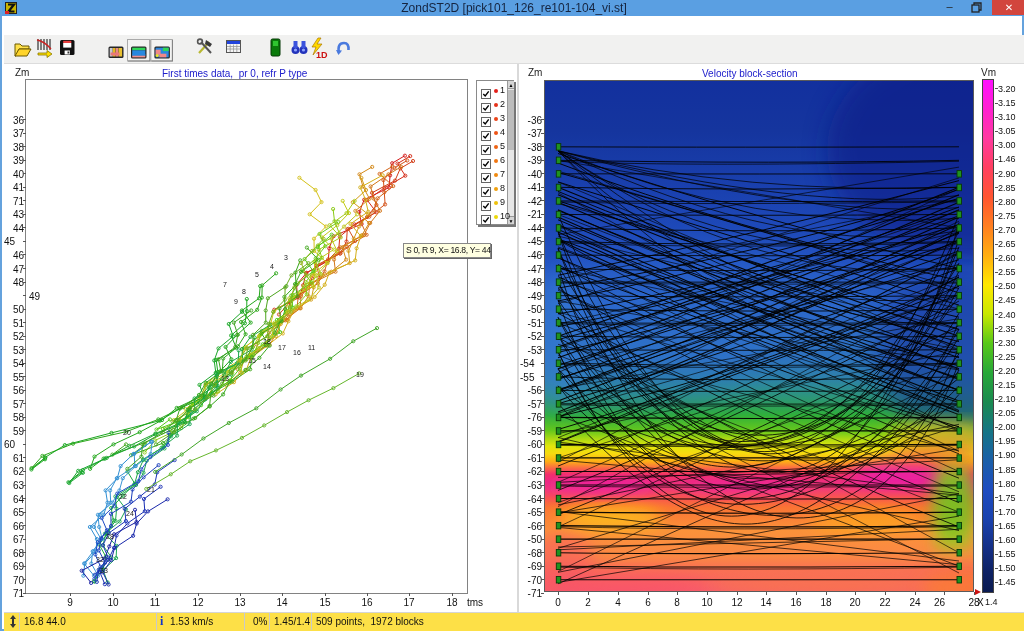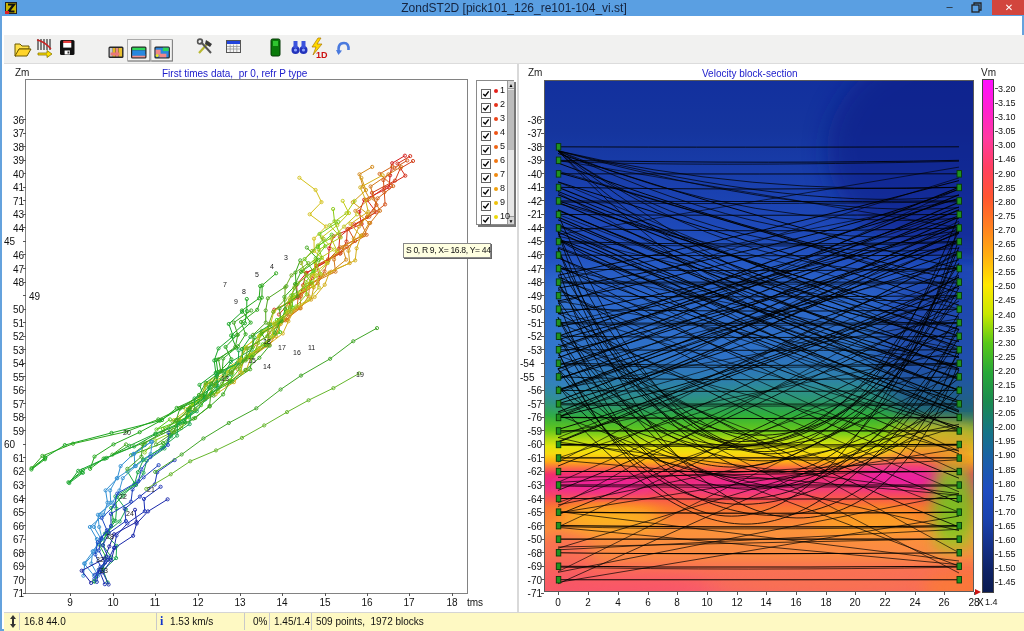--- a/index.html
+++ b/index.html
@@ -14,21 +14,21 @@
 .tick { position:absolute; background:#555; }
 .cbl { position:absolute; font-size:9px; color:#111; }
 .ptitle { position:absolute; top:68px; font-size:10px; color:#2020cc; white-space:nowrap; }
 .zm { position:absolute; font-size:10px; color:#222; }
 #legend { position:absolute; left:474px; top:80px; width:38px; height:145px; background:#fff; border:1px solid #8a8a8a; box-shadow:2px 2px 0 #777; }
 .cb { position:absolute; left:1px; top:1px; width:10px; height:10px; }
 .dot { position:absolute; left:14px; top:5px; width:4px; height:4px; border-radius:50%; }
 .lnum { position:absolute; left:20px; top:1px; font-size:9px; color:#111; }
 #lscroll { position:absolute; left:505px; top:81px; width:7px; height:143px; background:#e6e6e6; border-left:1px solid #999; }
 #tooltip { position:absolute; left:401px; top:243px; width:88px; height:15px; background:#ffffe1; border:1px solid #888; box-shadow:1px 1px 0 #666; font-size:8.6px; letter-spacing:-0.35px; color:#111; line-height:13px; padding-left:2px; white-space:nowrap; z-index:4; }
-#status { position:absolute; left:2px; top:612px; width:1020px; height:20px; background:#fef9c3; border-top:1px solid #d5d5d5; font-size:10px; color:#111; }
+#status { position:absolute; left:2px; top:612px; width:1020px; height:20px; background:#fde047; border-top:1px solid #d5d5d5; font-size:10px; color:#111; }
 #status .sec { position:absolute; top:0; height:17px; border-left:1px solid #c9c9c9; }
 #status .txt { position:absolute; top:3px; }
 </style></head>
 <body>
 <div id="win">
 <div id="title">
   <svg style="position:absolute;left:3px;top:2px" width="12" height="12" viewBox="0 0 12 12">
         <rect x="0" y="0" width="12" height="12" fill="#222"></rect>
         <rect x="1" y="1" width="10" height="10" fill="#c8b400"></rect>
         <path d="M3 2.5 H9 L3.5 9.5 H9.5" stroke="#111" stroke-width="2.2" fill="none"></path>
@@ -920,21 +920,21 @@
 <div class="al" style="left:784px;top:597px;width:20px;text-align:center">16</div>
 <div class="tick" style="left:794px;top:592px;width:1px;height:3px"></div>
 <div class="al" style="left:814px;top:597px;width:20px;text-align:center">18</div>
 <div class="tick" style="left:824px;top:592px;width:1px;height:3px"></div>
 <div class="al" style="left:843px;top:597px;width:20px;text-align:center">20</div>
 <div class="tick" style="left:853px;top:592px;width:1px;height:3px"></div>
 <div class="al" style="left:873px;top:597px;width:20px;text-align:center">22</div>
 <div class="tick" style="left:883px;top:592px;width:1px;height:3px"></div>
 <div class="al" style="left:903px;top:597px;width:20px;text-align:center">24</div>
 <div class="tick" style="left:913px;top:592px;width:1px;height:3px"></div>
-<div class="al" style="left:932px;top:597px;width:20px;text-align:center">26</div>
+<div class="al" style="left:932px;top:597px;width:20px;">26</div>
 <div class="tick" style="left:942px;top:592px;width:1px;height:3px"></div>
 <div class="al" style="left:962px;top:597px;width:20px;text-align:center">28</div>
 <div class="tick" style="left:972px;top:592px;width:1px;height:3px"></div>
 <div class="al" style="left:975px;top:597px">X</div>
     </div>
 <div style="position:absolute;left:980px;top:79px;width:12px;height:514px;background:linear-gradient(to bottom,
   #ff10ff 0%, #ff20d0 5.7%, #ff3aa0 11.4%, #ff4060 17.1%, #ff5530 22.9%, #ff7f20 28.6%,
   #ffae10 34.3%, #ffe800 40%, #c8e800 45.7%, #58c818 51.4%, #28a838 57.1%, #1a8a50 62.9%,
   #157585 68.6%, #1a5fa8 74.3%, #1e4cc0 80%, #1a42ae 85.7%, #142f86 91.4%, #0e2264 96%, #0a1a50 100%);
   border:1px solid #444"></div>

